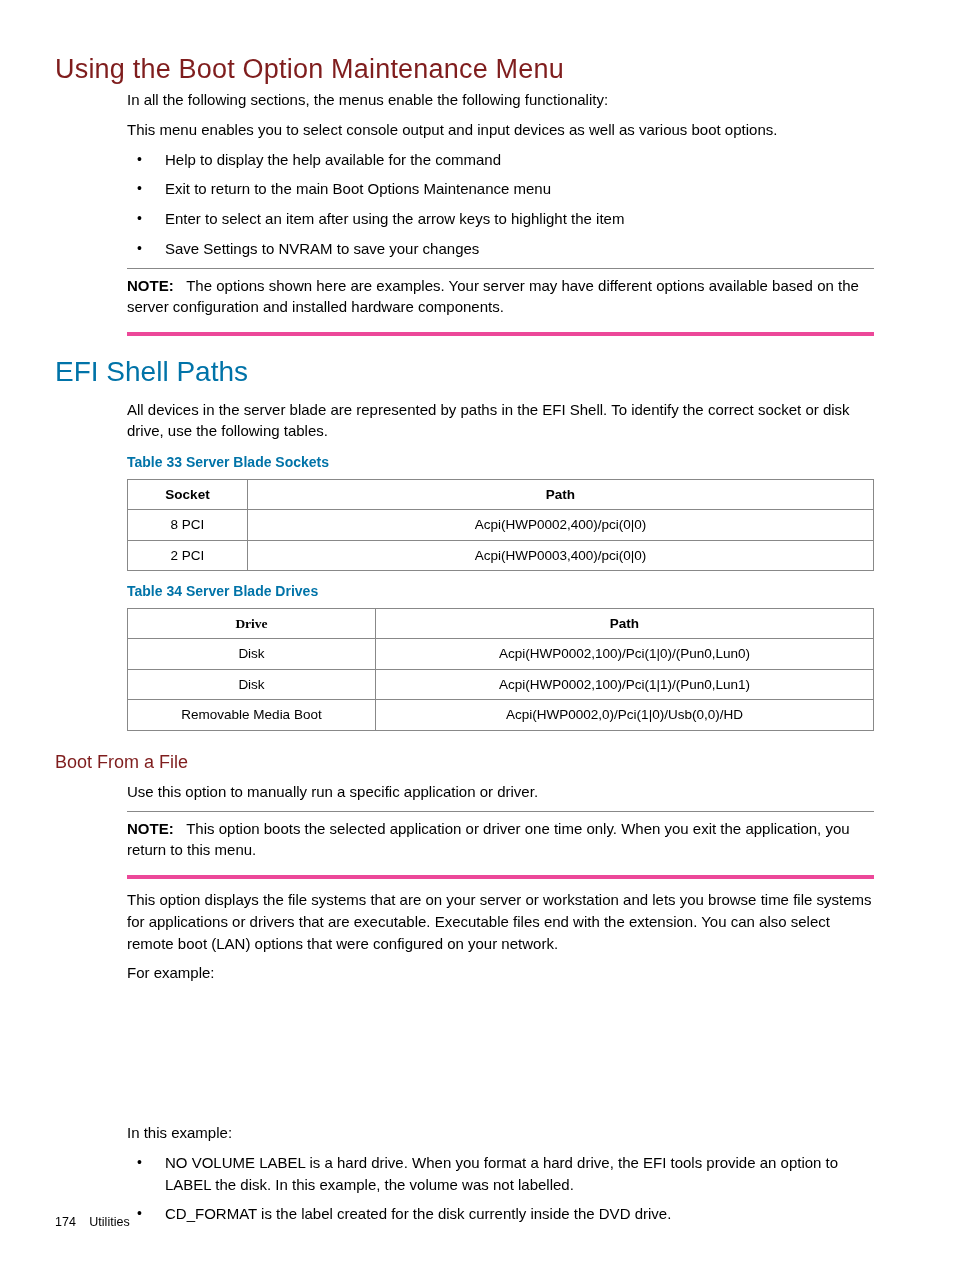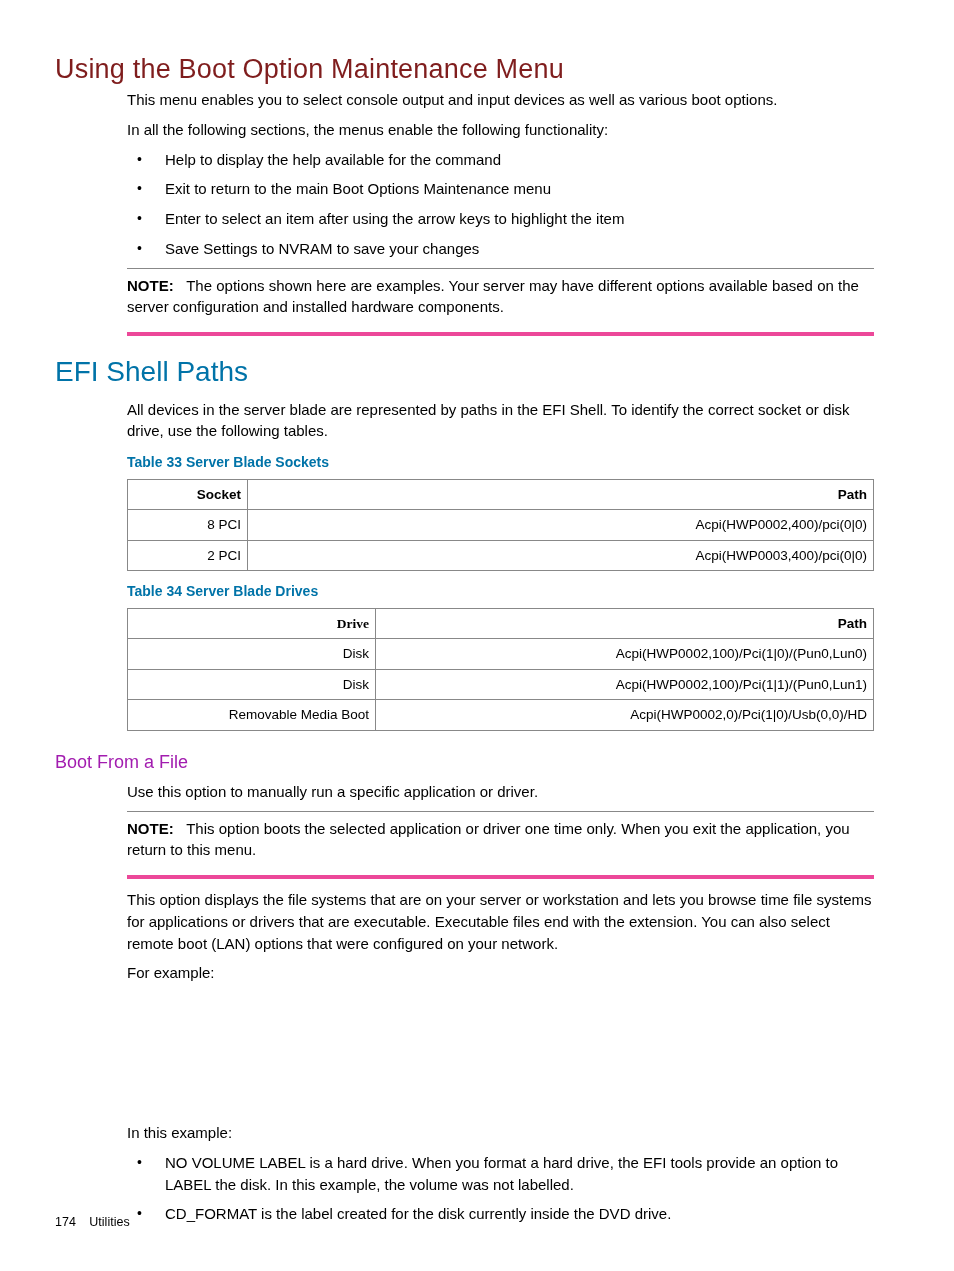--- a/index.html
+++ b/index.html
@@ -22,21 +22,21 @@
   h2 {
     font-weight: 300;
     font-size: 28px;
     color: #0073a8;
     margin-top: 16px;
     margin-bottom: 6px;
   }
   h3 {
     font-weight: 300;
     font-size: 18px;
-    color: #a21caf;
+    color: #7f1d1d;
     margin-top: 18px;
     margin-bottom: 6px;
   }
   .content { padding-left: 72px; }
   p { margin-bottom: 8px; }
   ul { list-style: none; padding-left: 0; margin-bottom: 8px; }
   ul li { position: relative; padding-left: 38px; margin-bottom: 8px; }
   ul li::before {
     content: "•";
     position: absolute;
@@ -60,43 +60,43 @@
   }
   table {
     border-collapse: collapse;
     width: 100%;
     margin-bottom: 10px;
     font-size: 13.5px;
   }
   th, td {
     border: 1px solid #888;
     padding: 5px 6px;
-    text-align: right;
+    text-align: center;
     vertical-align: top;
   }
   th { font-weight: 700; }
   .col-socket { width: 120px; }
   .col-drive { width: 248px; font-family: Liberation Serif, serif; }
   .footer {
     position: absolute;
     left: 55px;
     top: 1213px;
     font-size: 12.5px;
   }
   .footer .pg { margin-right: 10px; }
   .example-gap { height: 130px; }
 </style>
 </head>
 <body>
 
 <h1>Using the Boot Option Maintenance Menu</h1>
 
 <div class="content">
+  <p>In all the following sections, the menus enable the following functionality:</p>
   <p>This menu enables you to select console output and input devices as well as various boot options.</p>
-  <p>In all the following sections, the menus enable the following functionality:</p>
 
   <ul>
     <li>Help to display the help available for the command</li>
     <li>Exit to return to the main Boot Options Maintenance menu</li>
     <li>Enter to select an item after using the arrow keys to highlight the item</li>
     <li>Save Settings to NVRAM to save your changes</li>
   </ul>
 
   <div class="note-box">
     <p>

